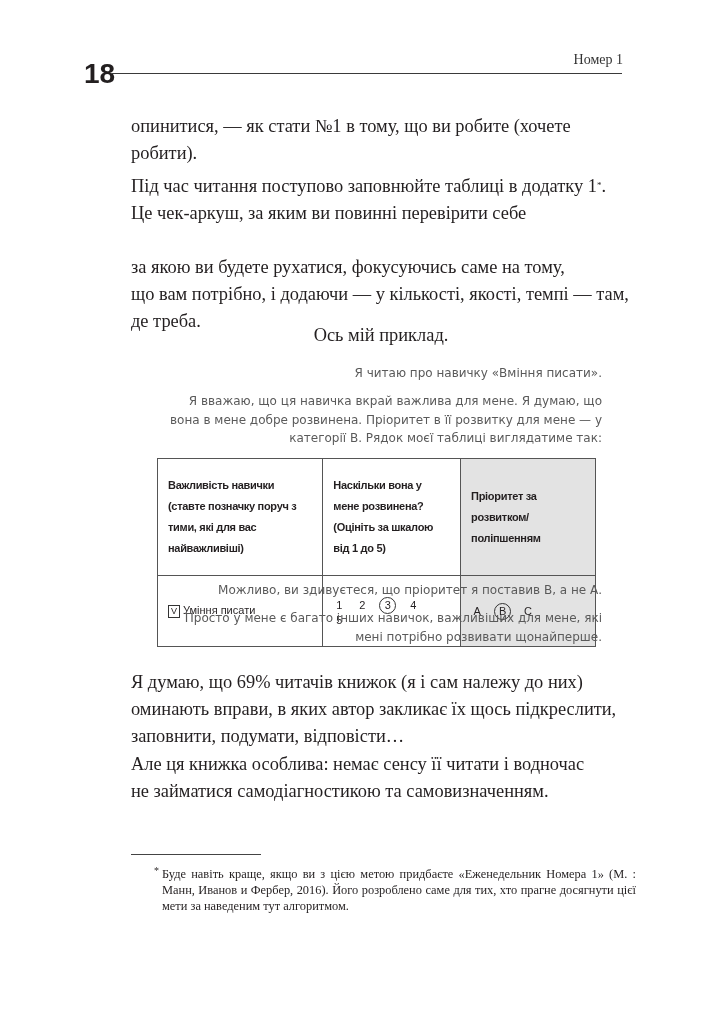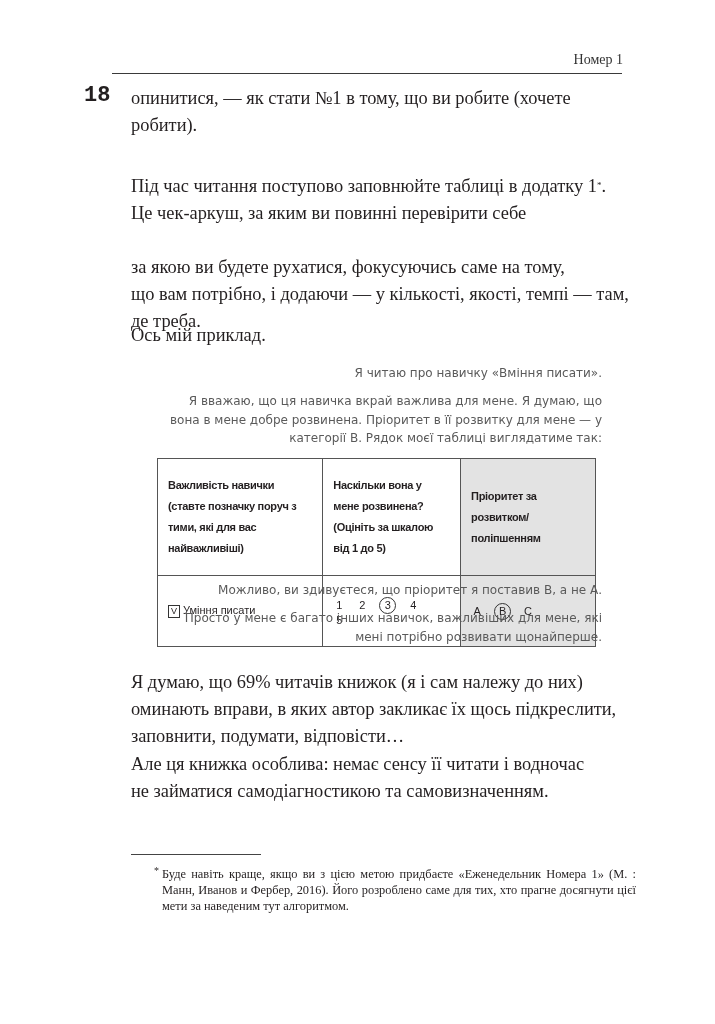--- a/index.html
+++ b/index.html
@@ -1,18 +1,18 @@
 <!DOCTYPE html>
 <html><head>
   <meta charset="utf-8">
   <style>
     html, body { margin: 0; padding: 0; background: #ffffff; }
     body { width: 715px; height: 1024px; position: relative; overflow: hidden; color: #231f20; }
 
-    .page-num { position: absolute; left: 84px; top: 58px; font-family: Liberation Mono, monospace; font-weight: bold; font-size: 22px; margin-top: 25px; }
+    .page-num { position: absolute; left: 84px; top: 58px; font-family: Liberation Sans, sans-serif; font-weight: bold; font-size: 28px; }
     .header-rule { position: absolute; left: 112px; top: 73px; width: 510px; height: 1px; background: #3a3a3a; }
     .running-head { position: absolute; right: 92px; top: 52px; font-family: "Liberation Serif", serif; font-size: 14px; color: #333; }
 
     .body-text { position: absolute; left: 131px; width: 500px; font-family: "Liberation Serif", serif; font-size: 18.4px; line-height: 27px; color: #231f20; }
     .body-text p { margin: 0; }
 
     .example { position: absolute; left: 157px; width: 445px; font-family: "DejaVu Sans", sans-serif; font-size: 12px; line-height: 18.5px; color: #5a5a5a; text-align: right; }
     .example p { margin: 0; }
 
     table.skill-table { position: absolute; left: 157px; top: 458px; width: 439px; border-collapse: collapse; font-family: "Liberation Sans", sans-serif; font-size: 11px; color: #231f20; }
@@ -30,34 +30,34 @@
     .footnote .mark { position: absolute; left: -8px; top: -3px; font-size: 10px; }
     sup { font-size: 9px; vertical-align: top; position: relative; top: -1px; }
   </style>
 </head>
 <body>
 
 <div class="page-num">18</div>
 <div class="header-rule"></div>
 <div class="running-head">Номер 1</div>
 
-<div class="body-text" style="top:85px;">
+<div class="body-text" style="top:113px;">
   <p style="width:470px;">опинитися, — як стати №1 в тому, що ви робите (хочете робити).</p>
 </div>
 
 <div class="body-text" style="top:173px;">
   <p><span>Під час читання поступово заповнюйте таблиці в додатку 1</span><sup>*</sup><span>.</span><br>
   <span>Це чек-аркуш, за яким ви повинні перевірити себе</span><br>
   <br>
   <span>за якою ви будете рухатися, фокусуючись саме на тому,</span><br>
   <span>що вам потрібно, і додаючи — у кількості, якості, темпі — там,</span><br>
   <span>де треба.</span></p>
 </div>
 
-<div class="body-text" style="top:322px;">
+<div class="body-text" style="top:322px;text-align:center;">
   <p>Ось мій приклад.</p>
 </div>
 
 <div class="example" style="top:364px;">
   <p>Я читаю про навичку «Вміння писати».</p>
 </div>
 <div class="example" style="top:392px;">
   <p>Я вважаю, що ця навичка вкрай важлива для мене. Я думаю, що вона в мене добре розвинена. Пріоритет в її розвитку для мене — у категорії В. Рядок моєї таблиці виглядатиме так:</p>
 </div>
 

